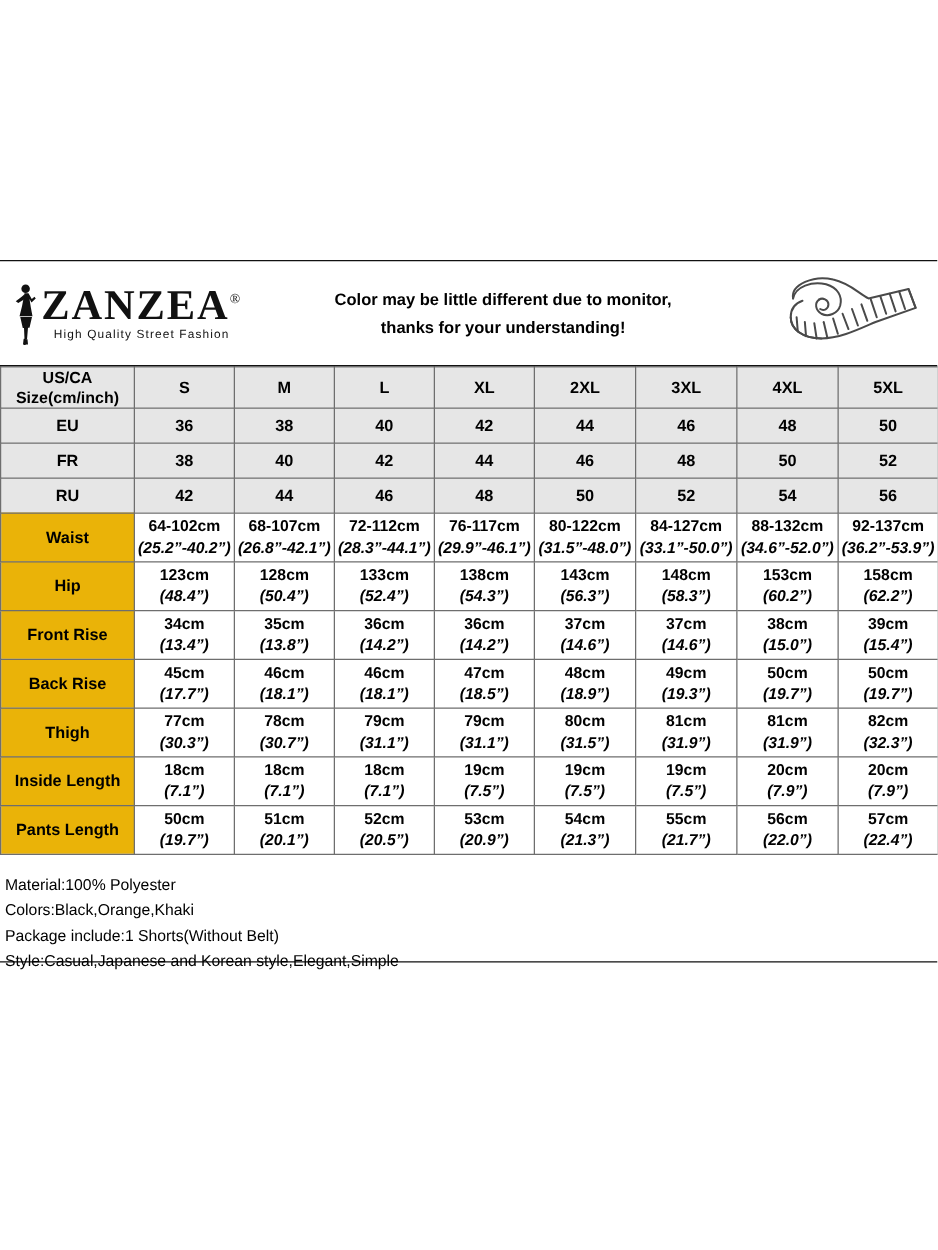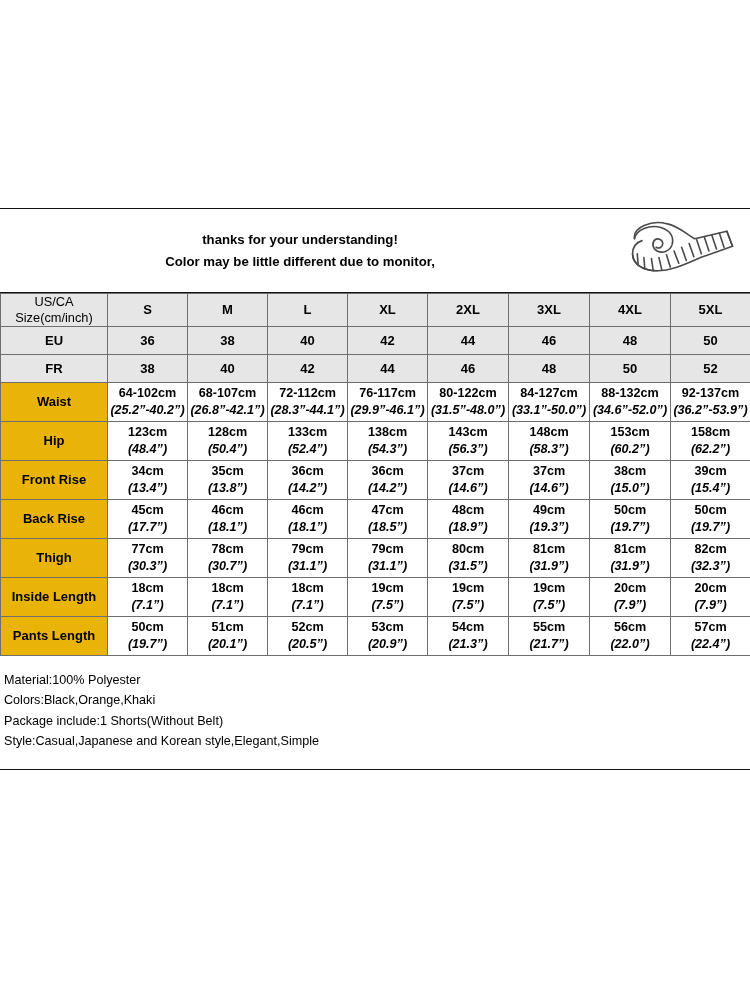--- a/index.html
+++ b/index.html
@@ -139,21 +139,21 @@
   }
 
   td.corner {
     background: #e6e6e6;
     line-height: 1.25;
     height: 38px;
   }
   td.corner .l1, td.corner .l2 {
     display: block;
     font-size: 12.8px;
-    font-weight: 400;
+    font-weight: 700;
   }
 
   .cm  { display: block; font-size: 12.6px; font-weight: 700; line-height: 1.35; }
   .inch{ display: block; font-size: 12.6px; font-weight: 700; line-height: 1.35; font-style: italic; }
 
   
   .notes {
     padding: 14px 4px 0 4px;
   }
   .note-line {
@@ -163,24 +163,42 @@
     white-space: nowrap;
   }
 </style>
 </head>
 <body>
 
 <div id="sheet">
 
   <div class="banner">
 
+    <div class="logo-block">
+      <span class="logo-figure">
+        <svg viewBox="0 0 26 52" width="26" height="52" aria-hidden="true">
+          <g fill="#111">
+            <circle cx="14.5" cy="6" r="3.4"></circle>
+            <path d="M13.6 9.6 L16.8 9.6 L19.4 14.2 L21.6 12.4 L22.6 13.8 L19.2 17.0 L17.6 14.2 L18.6 20.5 L20.0 28.0 L9.6 28.0 L11.6 20.0 Z"></path>
+            <path d="M11.6 12.2 L13.6 10.3 L13.2 14.6 L8.6 17.4 L6.6 16.0 Z"></path>
+            <path d="M10.2 28.6 L19.6 28.6 L17.6 37.2 L16.4 37.2 L15.6 46.6 L13.6 46.6 L13.2 37.4 L12.2 37.4 Z"></path>
+            <path d="M13.0 46.4 L16.0 46.4 L16.4 50.6 L12.4 50.6 Z"></path>
+            <rect x="13.0" y="46.0" width="1.5" height="5"></rect>
+          </g>
+        </svg>
+      </span>
+      <span class="logo-wordmark">
+        <span class="logo-name"><span>ZANZEA</span><span class="logo-reg">®</span></span>
+        <span class="logo-tag">High Quality Street Fashion</span>
+      </span>
+    </div>
 
     <div class="notice-block">
+      <div class="notice-line">Color may be little different due to monitor,</div>
       <div class="notice-line">thanks for your understanding!</div>
-      <div class="notice-line">Color may be little different due to monitor,</div>
     </div>
 
     <div class="tape-block">
       <svg viewBox="0 0 130 70" width="126" height="66" aria-hidden="true">
         <g fill="none" stroke="#4a4a4a" stroke-width="1.7" stroke-linejoin="round" stroke-linecap="round">
           <path d="M22 22 C20 10, 40 2, 56 6 C70 9, 78 18, 86 22 L120 14 L126 30 L92 42 C78 48, 62 56, 46 56 C30 56, 20 48, 20 38 C20 30, 24 26, 30 24"></path>
           <path d="M22 22 C24 12, 38 7, 50 10 C60 13, 64 20, 62 28 C60 35, 52 38, 46 35 C41 32, 40 26, 44 23"></path>
           <path d="M44 23 C47 21, 52 23, 52 27 C52 31, 48 33, 45 31"></path>
           <path d="M20 38 C20 48, 30 56, 46 56"></path>
           <path d="M120 14 L126 30"></path>
@@ -247,20 +265,31 @@
         <td>38</td>
         <td>40</td>
         <td>42</td>
         <td>44</td>
         <td>46</td>
         <td>48</td>
         <td>50</td>
         <td>52</td>
       </tr>
 
+      <tr class="simple">
+        <td class="rowlabel">RU</td>
+        <td>42</td>
+        <td>44</td>
+        <td>46</td>
+        <td>48</td>
+        <td>50</td>
+        <td>52</td>
+        <td>54</td>
+        <td>56</td>
+      </tr>
 
       <tr class="meas">
         <td class="rowlabel">Waist</td>
         <td>
             <span class="cm">64-102cm</span>
             <span class="inch">(25.2”-40.2”)</span>
           </td>
         <td>
             <span class="cm">68-107cm</span>
             <span class="inch">(26.8”-42.1”)</span>

